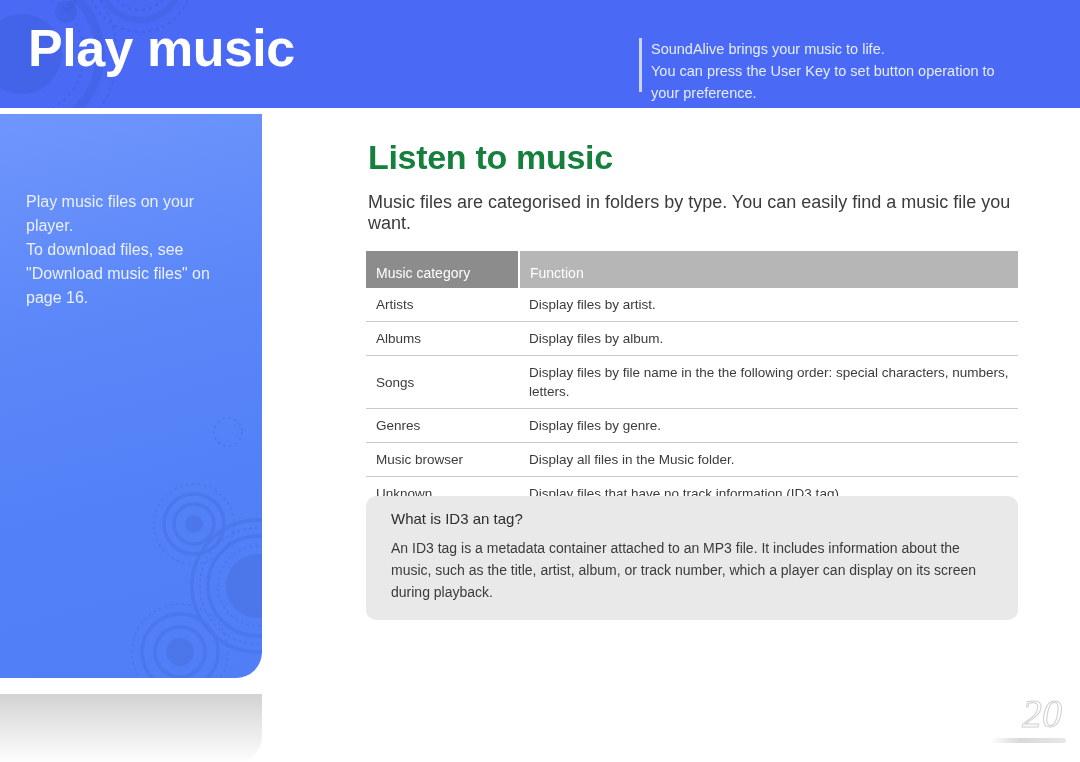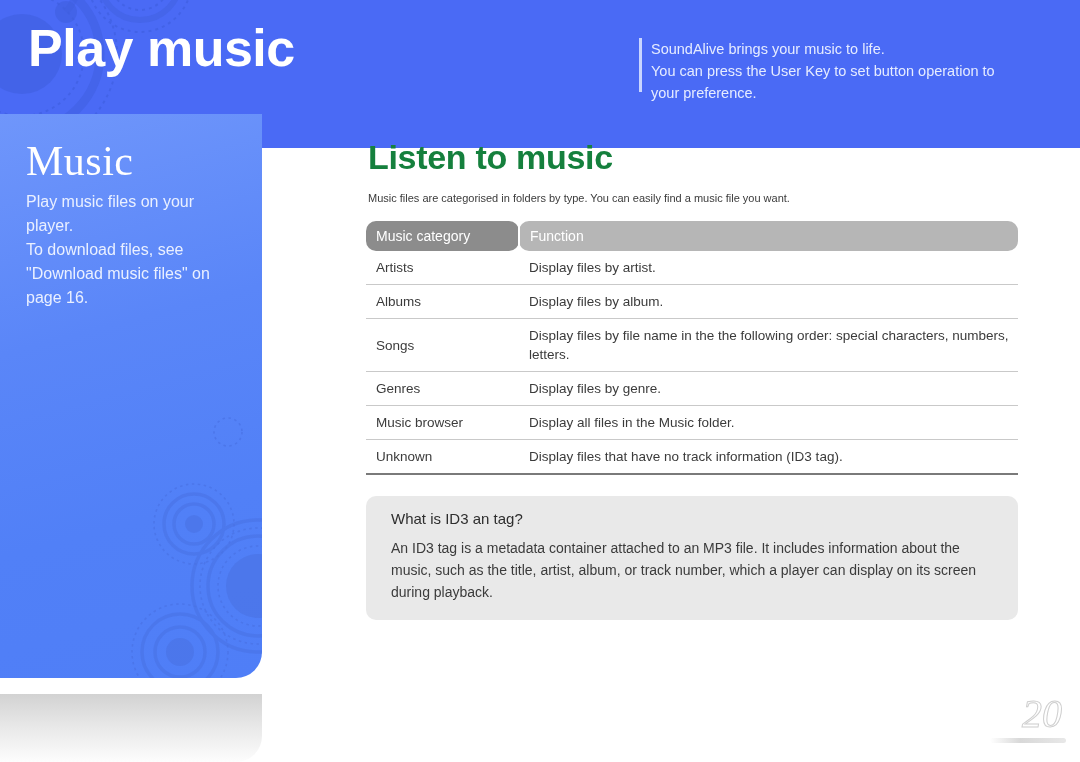--- a/index.html
+++ b/index.html
@@ -14,21 +14,21 @@
     overflow: hidden;
     font-family: "Liberation Sans", sans-serif;
     -webkit-font-smoothing: antialiased;
   }
 
   
   .header {
     position: absolute;
     left: 0; top: 0;
     width: 1080px;
-    height: 148px;
+    height: 108px;
     background: #4a6af5;
     overflow: hidden;
   }
   .header-deco {
     position: absolute;
     left: -70px;
     top: -58px;
     width: 340px;
     height: 210px;
     pointer-events: none;
@@ -118,41 +118,40 @@
   }
   .main-title {
     font-size: 34px;
     font-weight: bold;
     color: #15803d;
     line-height: 1;
     margin: 26px 0 0 2px;
     letter-spacing: -0.3px;
   }
   .main-intro {
-    font-size: 11px;
+    font-size: 18px;
     color: #3b3b3b;
     margin: 18px 0 0 2px;
   }
 
   
   .tbl {
     margin-top: 17px;
     width: 652px;
     border-collapse: collapse;
     table-layout: fixed;
   }
   .tbl th {
     font-weight: normal;
     font-size: 14px;
     color: #ffffff;
     text-align: left;
-    padding: 5px 0 5px 10px;
+    padding: 12px 0 5px 10px;
     height: 20px;
     vertical-align: middle;
-    border-radius: 10px;
   }
   .th-cat { width: 142px; background: #8c8c8c; }
   .th-fn  { background: #b6b6b6; border-left: 2px solid #ffffff; }
   .tbl td {
     font-size: 13.5px;
     color: #3b3b3b;
     padding: 7px 6px 7px 10px;
     vertical-align: middle;
     border-bottom: 1px solid #c9c9c9;
     line-height: 19px;
@@ -250,21 +249,20 @@
       <circle cx="194" cy="110" r="20"></circle>
       <circle cx="258" cy="172" r="66"></circle>
       <circle cx="258" cy="172" r="50"></circle>
       <circle cx="180" cy="238" r="38"></circle>
       <circle cx="180" cy="238" r="25"></circle>
     </g>
     <circle cx="194" cy="110" r="9" fill="#4a73e6" opacity="0.7"></circle>
     <circle cx="258" cy="172" r="32" fill="#4a73e6" opacity="0.7"></circle>
     <circle cx="180" cy="238" r="14" fill="#4a73e6" opacity="0.7"></circle>
   </svg>
-  <div class="sidebar-title">Music</div>
   <div class="sidebar-body">
     <div>Play music files on your</div>
     <div>player.</div>
     <div>To download files, see</div>
     <div>"Download music files" on</div>
     <div>page 16.</div>
   </div>
 </div>
 
 <div class="main">

